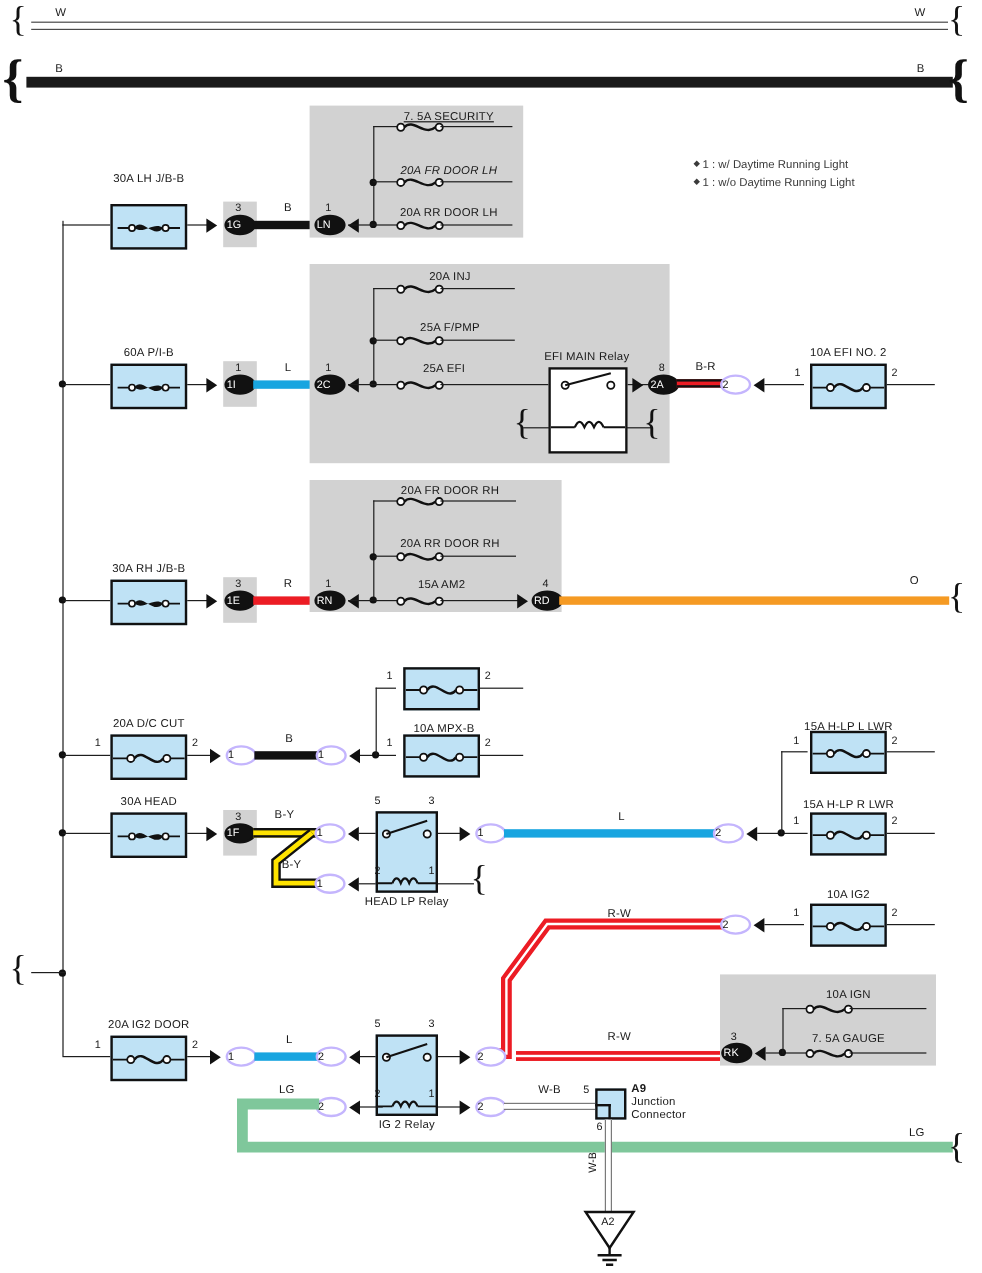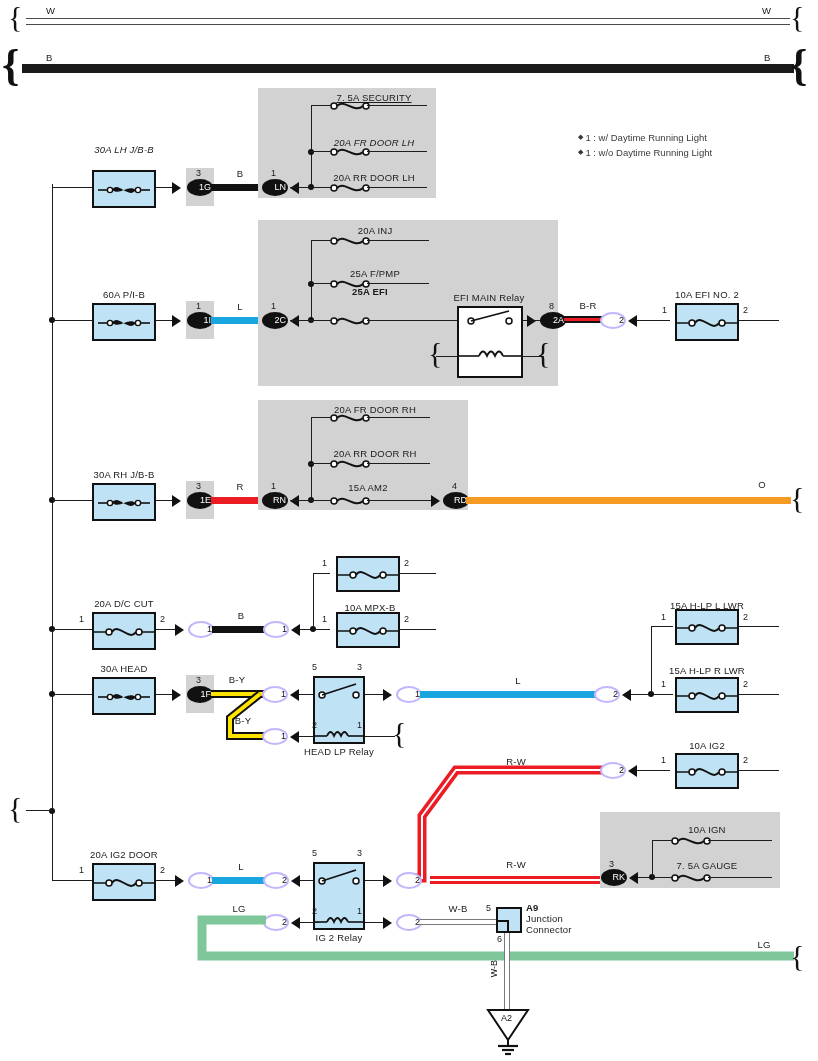--- a/index.html
+++ b/index.html
@@ -19,21 +19,21 @@
   .shade{position:absolute;background:#d2d2d2;}
   .shade-sm{position:absolute;background:#d2d2d2;}
 
   
   .fbox{position:absolute;background:#bfe2f5;border:2.4px solid #111;box-sizing:border-box;}
   .relaybox{position:absolute;background:#bfe2f5;border:2.4px solid #111;box-sizing:border-box;}
   .whitebox{position:absolute;background:#fff;border:2.4px solid #111;box-sizing:border-box;}
 
   
   .conn{position:absolute;width:26px;height:17px;border-radius:50%;border:2px solid #c4b5fd;
-        background:#fff;box-sizing:border-box;font-size:9px;line-height:13px;text-align:right;color:#111;}
+        background:#fff;box-sizing:border-box;font-size:9px;line-height:13px;text-align:left;color:#111;}
   .conn.filled{background:#111;color:#fff;border-color:#111;}
 
   
   .arrR{position:absolute;width:0;height:0;border-top:6px solid transparent;border-bottom:6px solid transparent;border-left:9px solid #111;}
   .arrL{position:absolute;width:0;height:0;border-top:6px solid transparent;border-bottom:6px solid transparent;border-right:9px solid #111;}
 
   
   .w-b  {position:absolute;height:7px;background:#111;}
   .w-l  {position:absolute;height:7px;background:#18a5e0;}
   .w-r  {position:absolute;height:7px;background:#ec1c24;}
@@ -85,21 +85,21 @@
   <div class="dot" style="left:49px;top:317px;"></div>
   <div class="dot" style="left:49px;top:497px;"></div>
   <div class="dot" style="left:49px;top:626px;"></div>
   <div class="dot" style="left:49px;top:691px;"></div>
   <div class="dot" style="left:49px;top:808px;"></div>
 
   <div class="sq" style="left:8px;top:793px;">{</div>
   <div class="hline" style="left:26px;top:810px;width:28px;"></div>
 
   <div class="hline" style="left:52px;top:187px;width:40px;"></div>
-  <div class="lbl c" style="left:124px;top:144px;font-style:italic;">30A LH J/B-B</div>
+  <div class="lbl c" style="left:124px;top:144px;">30A LH J/B-B</div>
   <div class="fbox" style="left:92px;top:170px;width:64px;height:38px;">
     <svg width="60" height="34" viewBox="0 0 60 34" style="display:block">
       <path d="M4 18 H14" stroke="#111" stroke-width="1.6" fill="none"></path>
       <circle cx="16" cy="18" r="2.6" fill="#fff" stroke="#111" stroke-width="1.4"></circle>
       <path d="M18 18 C24 8, 34 28, 42 18 C34 12, 26 24, 18 18 Z" fill="#111"></path>
       <circle cx="44" cy="18" r="2.6" fill="#fff" stroke="#111" stroke-width="1.4"></circle>
       <path d="M46 18 H56" stroke="#111" stroke-width="1.6" fill="none"></path>
     </svg>
   </div>
   <div class="hline" style="left:156px;top:187px;width:22px;"></div>
@@ -185,21 +185,21 @@
 
   <div class="lbl c" style="left:375px;top:268px;">25A F/PMP</div>
   <div class="hline" style="left:311px;top:283px;width:22px;"></div>
   <svg class="abs" style="left:330px;top:276px;" width="60" height="16" viewBox="0 0 60 16">
     <circle cx="4" cy="8" r="3" fill="#fff" stroke="#111" stroke-width="1.5"></circle>
     <path d="M7 8 C14 0, 24 16, 33 8" stroke="#111" stroke-width="2" fill="none"></path>
     <circle cx="36" cy="8" r="3" fill="#fff" stroke="#111" stroke-width="1.5"></circle>
   </svg>
   <div class="hline" style="left:367px;top:283px;width:62px;"></div>
 
-  <div class="lbl c" style="left:370px;top:286px;font-weight:bold;">25A EFI</div>
+  <div class="lbl c" style="left:370px;top:302px;">25A EFI</div>
   <div class="hline" style="left:290px;top:320px;width:43px;"></div>
   <svg class="abs" style="left:330px;top:313px;" width="60" height="16" viewBox="0 0 60 16">
     <circle cx="4" cy="8" r="3" fill="#fff" stroke="#111" stroke-width="1.5"></circle>
     <path d="M7 8 C14 0, 24 16, 33 8" stroke="#111" stroke-width="2" fill="none"></path>
     <circle cx="36" cy="8" r="3" fill="#fff" stroke="#111" stroke-width="1.5"></circle>
   </svg>
   <div class="hline" style="left:367px;top:320px;width:99px;"></div>
 
   <div class="lbl c" style="left:489px;top:292px;">EFI MAIN Relay</div>
   <div class="whitebox" style="left:457px;top:306px;width:66px;height:72px;"></div>

